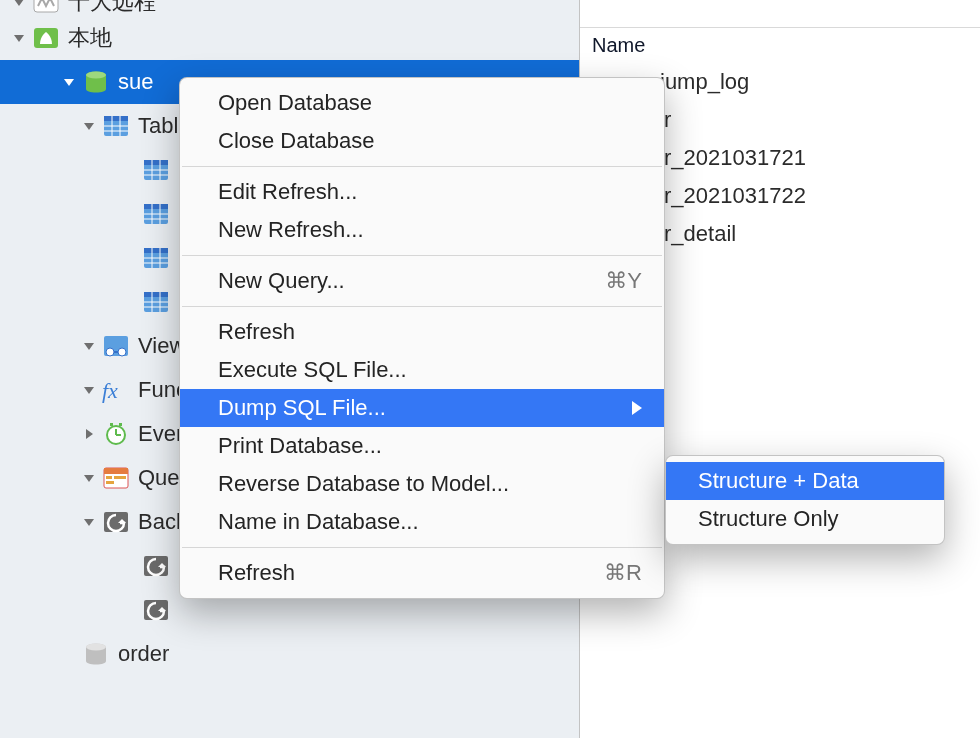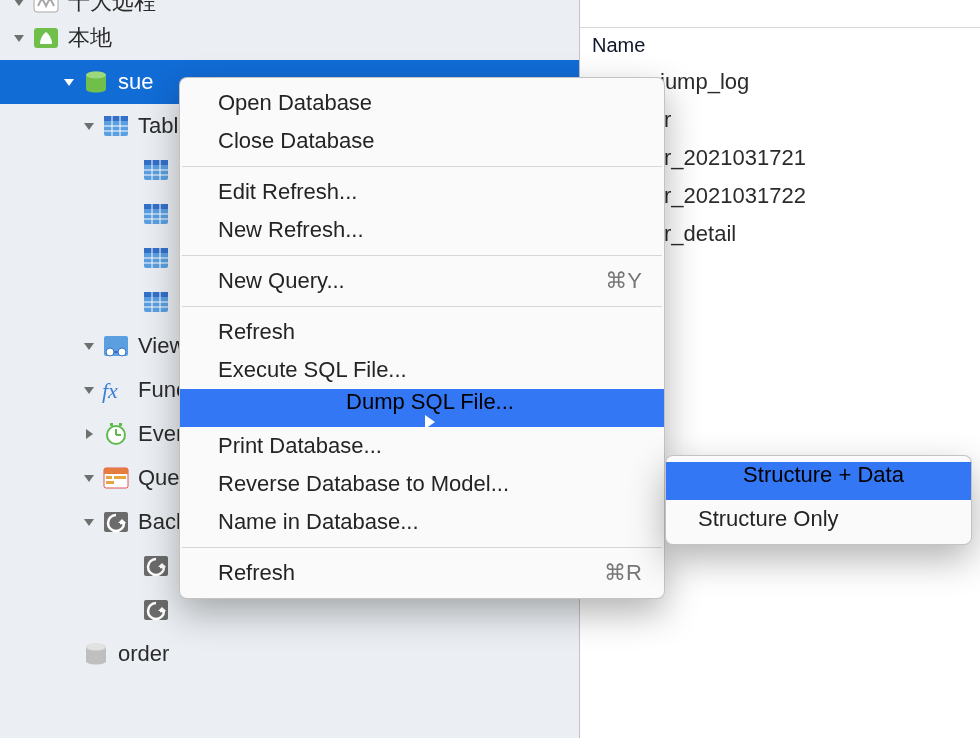--- a/index.html
+++ b/index.html
@@ -100,22 +100,21 @@
       display: flex;
       align-items: center;
       justify-content: space-between;
       height: 38px;
       padding: 0 22px 0 38px;
       font-size: 22px;
       color: #242424;
     }
     .menu-item.highlight {
       background: #3477f5;
-      color: #000000;
-      flex-direction: column;
+      color: #ffffff;
     }
     .menu-sep {
       height: 1px;
       background: #d6d6d6;
       margin: 6px 2px;
     }
     .shortcut {
       color: #777;
       font-size: 22px;
     }
@@ -124,21 +123,21 @@
       height: 0;
       border-top: 7px solid transparent;
       border-bottom: 7px solid transparent;
       border-left: 10px solid #fff;
     }
 
     .sub-menu {
       position: absolute;
       left: 665px;
       top: 455px;
-      width: 307px;
+      width: 280px;
       background: #fafafa;
       border: 1px solid rgba(0,0,0,0.22);
       border-radius: 8px;
       box-shadow: 0 14px 36px rgba(0,0,0,0.3);
       padding: 6px 0;
       z-index: 11;
     }
     .sub-menu .menu-item { padding-left: 32px; }
   </style>
 </head>

